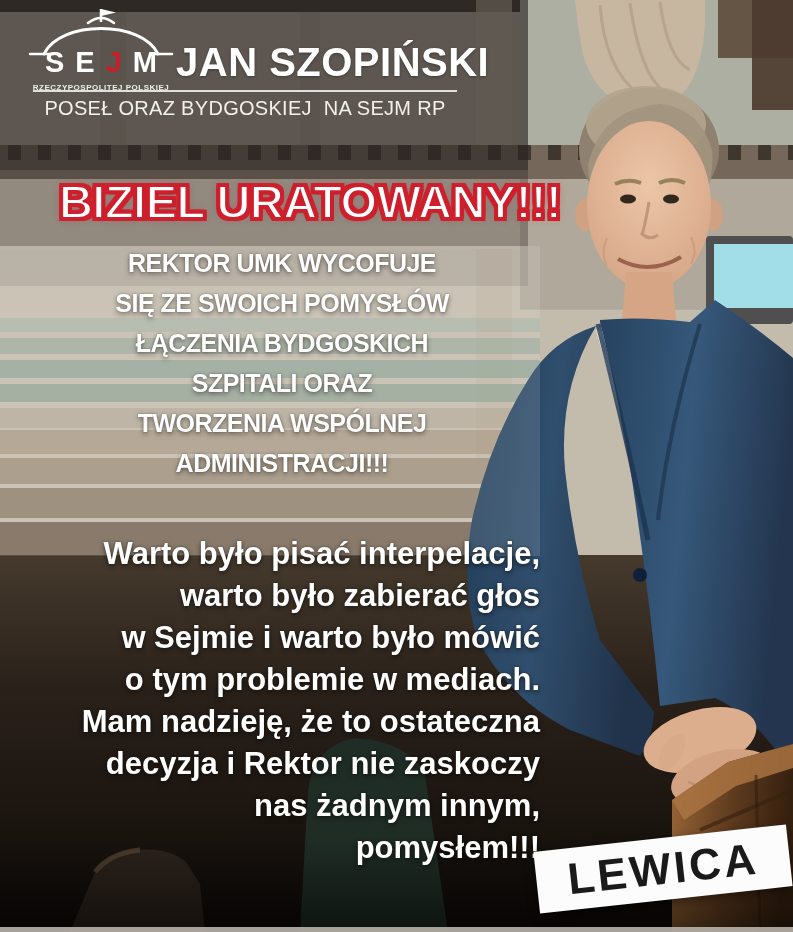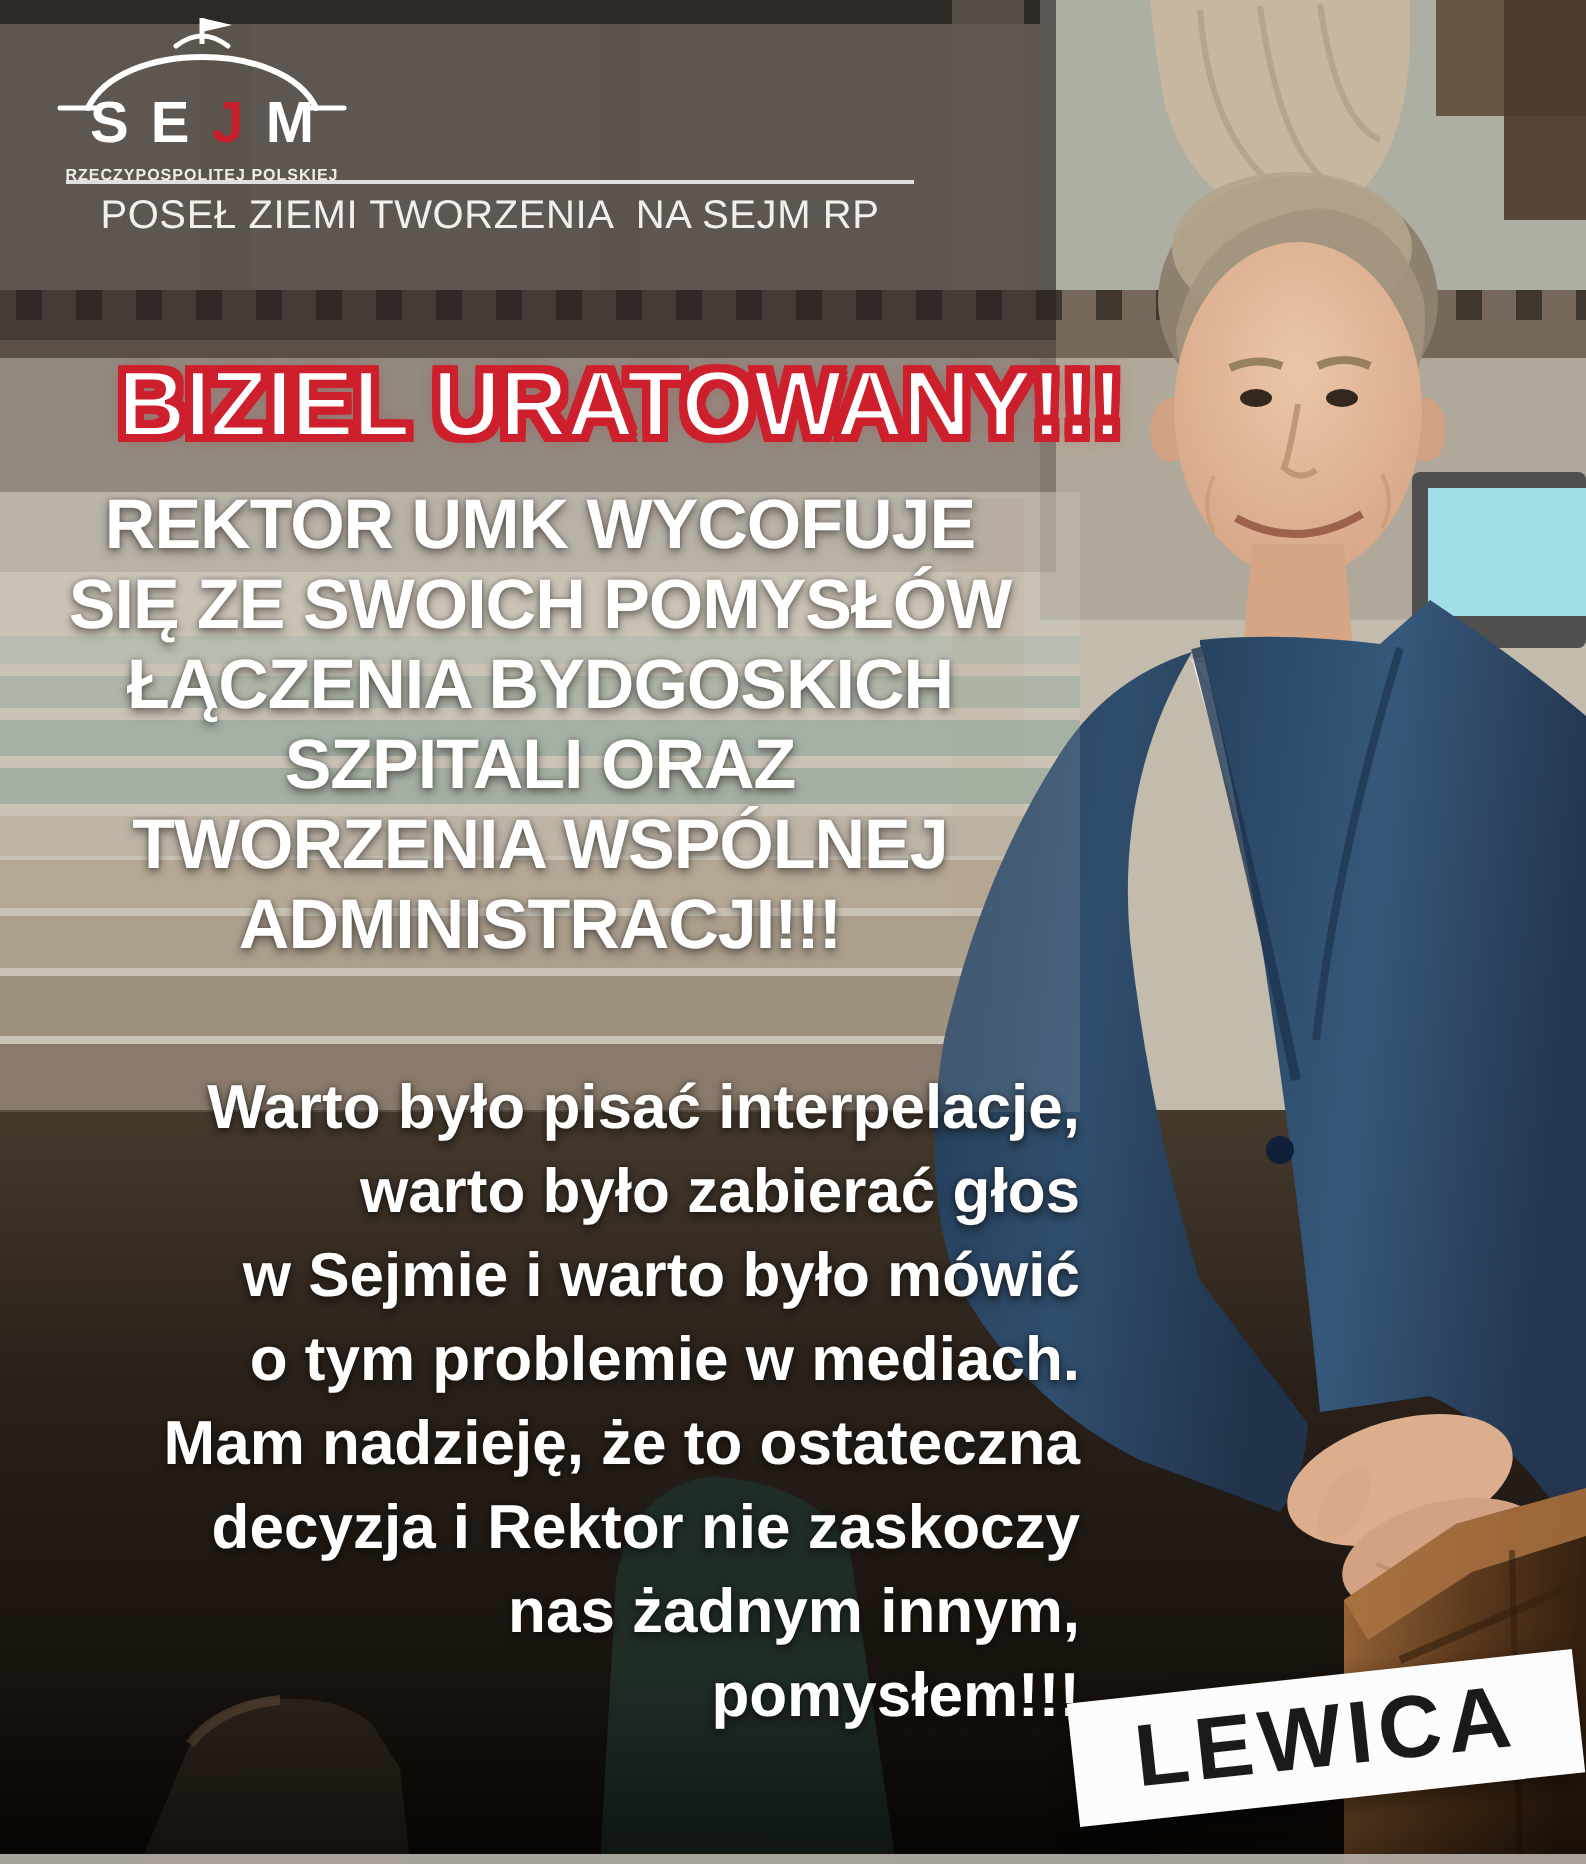--- a/index.html
+++ b/index.html
@@ -22,22 +22,22 @@
   .role{position:absolute;left:33px;top:97px;width:424px;z-index:2;text-align:center;
     font-size:20px;font-weight:400;color:#f2f0ec;white-space:pre;letter-spacing:.3px;}
 
   
   .headline{position:absolute;left:0;top:176px;width:540px;z-index:2;text-align:center;
     font-size:47px;line-height:1.1;font-weight:800;letter-spacing:-.5px;color:#fff;
     -webkit-text-stroke:2px #ce1f2d;
     text-shadow:-3px -3px 0 #ce1f2d,3px -3px 0 #ce1f2d,-3px 3px 0 #ce1f2d,3px 3px 0 #ce1f2d,
       0 -3px 0 #ce1f2d,0 3px 0 #ce1f2d,-3px 0 0 #ce1f2d,3px 0 0 #ce1f2d,0 0 9px rgba(190,25,40,.45);padding-left:40px;}
   .announcement{position:absolute;left:0;top:243px;width:540px;z-index:2;text-align:center;
-    font-size:35px;line-height:40px;font-weight:800;letter-spacing:-.5px;color:#fff;
-    white-space:pre-line;text-shadow:0 2px 5px rgba(22,18,14,.5),0 0 2px rgba(22,18,14,.35);}
+    font-size:25px;line-height:40px;font-weight:800;letter-spacing:-.5px;color:#fff;
+    white-space:pre-line;text-shadow:0 2px 5px rgba(22,18,14,.5),0 0 2px rgba(22,18,14,.35);padding-left:12px;}
   .message{position:absolute;left:0;top:533px;width:540px;z-index:2;text-align:right;
     font-size:31px;line-height:42px;font-weight:700;color:#fff;white-space:pre-line;
     text-shadow:0 2px 5px rgba(12,10,8,.6),0 0 2px rgba(12,10,8,.4);}
 
   
   .badge{position:absolute;left:536px;top:838px;width:254px;height:62px;z-index:3;
     background:#fcfcfc;transform:rotate(-6.2deg);display:flex;align-items:center;
     justify-content:center;box-shadow:0 4px 12px rgba(0,0,0,.45);}
   .badge span{font-size:44px;font-weight:800;letter-spacing:3px;color:#1a1a1a;}
 </style>
@@ -196,22 +196,23 @@
     </svg>
     <div class="logo-letters">
       <span>S</span>
       <span>E</span>
       <span class="red">J</span>
       <span>M</span>
     </div>
     <div class="logo-sub">RZECZYPOSPOLITEJ POLSKIEJ</div>
   </div>
 
+  <div class="name">JAN SZOPIŃSKI</div>
   <div class="rule"></div>
-  <div class="role">POSEŁ ZIEMI TWORZENIA  NA SEJM RP</div>
+  <div class="role">POSEŁ ORAZ BYDGOSKIEJ  NA SEJM RP</div>
 
   <div class="headline">BIZIEL URATOWANY!!!</div>
   <div class="announcement">REKTOR UMK WYCOFUJE
 SIĘ ZE SWOICH POMYSŁÓW
 ŁĄCZENIA BYDGOSKICH
 SZPITALI ORAZ
 TWORZENIA WSPÓLNEJ
 ADMINISTRACJI!!!</div>
   <div class="message">Warto było pisać interpelacje,
 warto było zabierać głos

